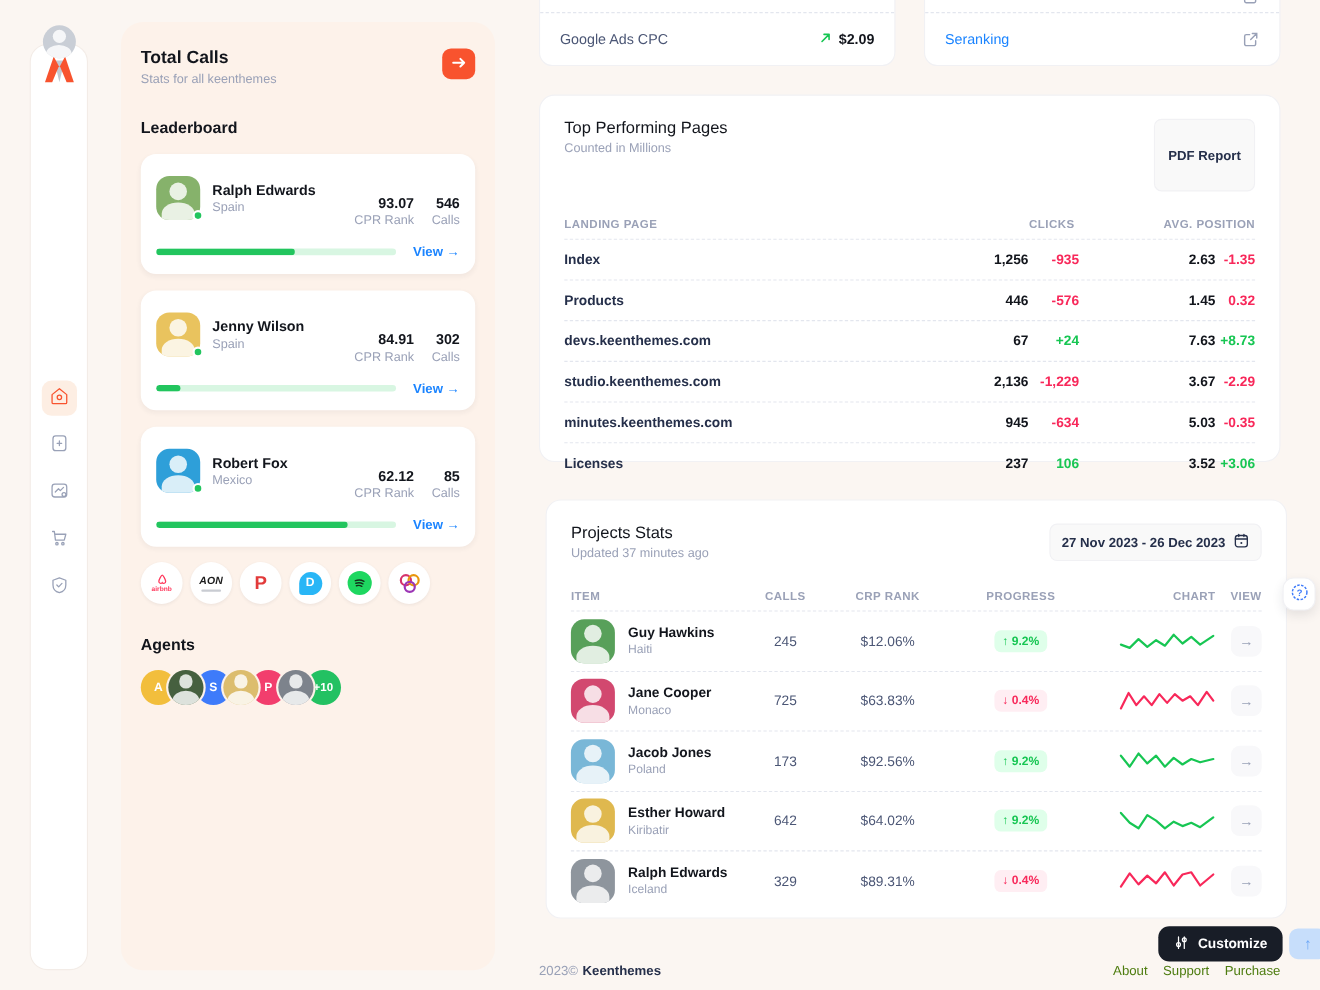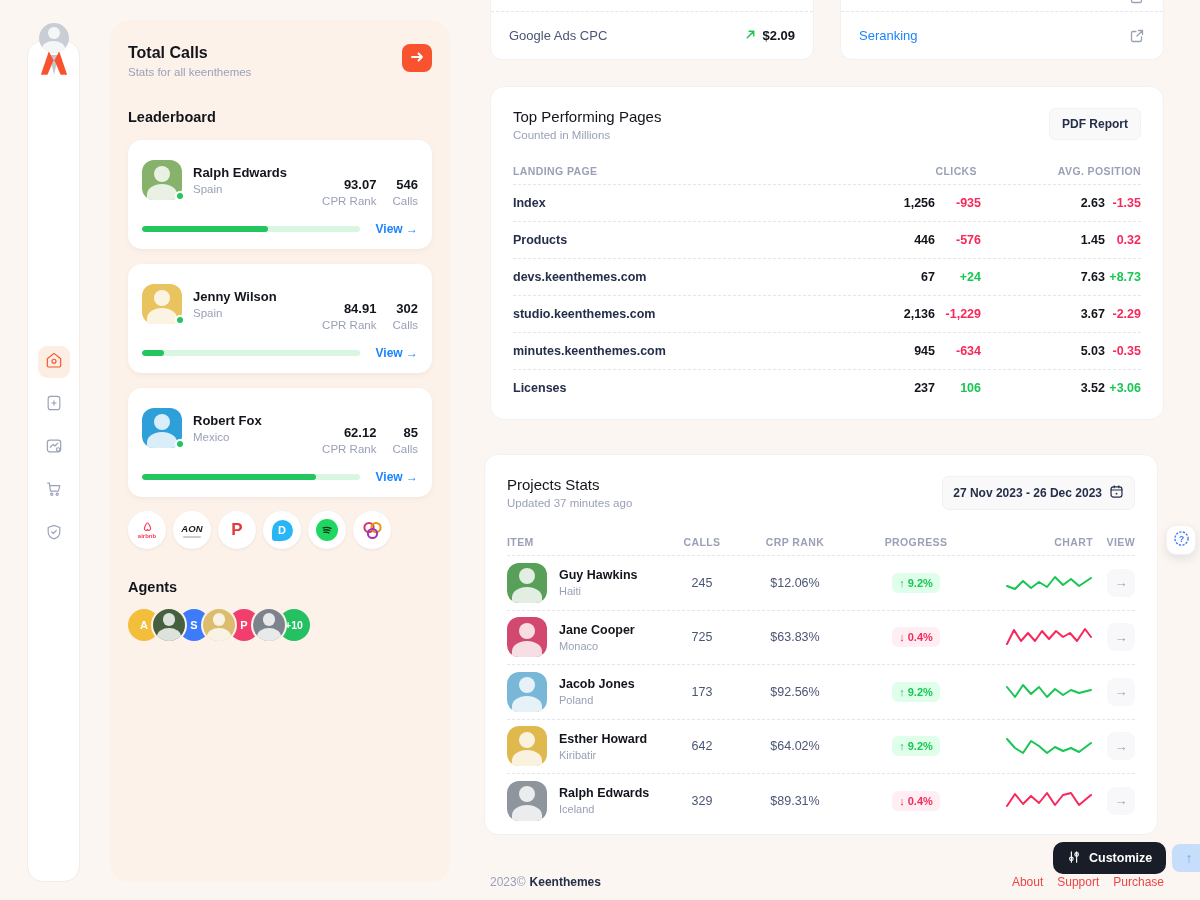--- a/index.html
+++ b/index.html
@@ -73,34 +73,34 @@
   .mini-label { font-size:13px; color:#4b5675; }
   .mini-value { margin-left:auto; display:flex; align-items:center; gap:6px; font-size:13px; font-weight:700; color:#12151c; }
   .link-blue { font-size:13px; color:#1b84ff; cursor:pointer; }
   .ext-ic { margin-left:auto; cursor:pointer; display:flex; }
   .cut-ext { position:absolute; right:18px; top:24px; }
 
   .pages-card { position:absolute; left:490px; top:86px; width:674px; height:334px; padding:21px 22px; }
   .card-head { display:flex; align-items:flex-start; justify-content:space-between; }
   .card-title { font-size:15px; font-weight:400; color:#12151c; }
   .card-sub { font-size:11.5px; color:#9aa1b7; margin-top:4px; }
-  .ghost-btn { background:#f9f9f9; border:1px solid #f1f1f4; border-radius:7px; padding:8px 12px; font-size:12px; font-weight:600;
+  .ghost-btn { background:#f9f9f9; border:1px solid #f1f1f4; border-radius:7px; padding:25px 12px; font-size:12px; font-weight:600;
                color:#252f4a; cursor:pointer; font-family:inherit; display:flex; align-items:center; gap:7px; }
   .pg-grid { display:grid; grid-template-columns:1fr 70px 46px 124px 36px; align-items:center; }
   .pg-head { margin-top:17px; height:26px; }
   .th { font-size:10.5px; font-weight:600; color:#9aa1b7; letter-spacing:.4px; }
   .th.r { text-align:right; }
   .pg-row { height:37px; border-top:1px dashed #e3e6ee; }
   .pg-name { font-size:12.5px; font-weight:600; color:#252f4a; }
   .num { font-size:12.5px; font-weight:700; color:#12151c; text-align:right; }
   .delta { font-size:12.5px; font-weight:600; text-align:right; }
   [data-trend="up"] { color:#17c653; }
   [data-trend="down"] { color:#f8285a; }
 
-  .proj-card { position:absolute; left:484px; top:454px; width:674px; height:381px; padding:21px 22px; }
+  .proj-card { position:absolute; left:496px; top:454px; width:674px; height:381px; padding:21px 22px; }
   .date-btn { padding:7px 10px; }
   .pj-grid { display:grid; grid-template-columns:1fr 70px 116px 126px 114px 42px; align-items:center; }
   .pj-head { margin-top:19px; height:26px; }
   .th.c { text-align:center; }
   .pj-row { height:54.5px; border-top:1px dashed #e3e6ee; }
   .pj-row:first-of-type { border-top:none; }
   .pj-item { display:flex; align-items:center; gap:12px; }
   .pj-ava { width:40px; height:40px; border-radius:12px; }
   .pj-name { font-size:12.5px; font-weight:700; color:#12151c; }
   .pj-country { font-size:11px; color:#9aa1b7; margin-top:3px; }
@@ -113,21 +113,21 @@
   .spark { fill:none; stroke-width:2; stroke-linecap:round; stroke-linejoin:round; }
   .pj-row[data-trend="up"] .spark { stroke:#17c653; }
   .pj-row[data-trend="down"] .spark { stroke:#f8285a; }
   .cell-view { display:flex; justify-content:flex-end; }
   .view-btn { width:28px; height:28px; border:none; border-radius:8px; background:#f8f8fa; color:#99a1b7; font-size:13px; cursor:pointer; display:flex; align-items:center; justify-content:center; }
 
   
   .footer-l { position:absolute; left:490px; top:875px; font-size:12px; color:#99a1b7; }
   .footer-l b { color:#252f4a; font-weight:600; margin-left:4px; cursor:pointer; }
   .footer-r { position:absolute; right:36px; top:875px; display:flex; gap:14px; }
-  .footer-r a { font-size:12px; color:#ef4444; text-decoration:none; cursor:pointer; }
+  .footer-r a { font-size:12px; color:#4d7c0f; text-decoration:none; cursor:pointer; }
   .customize { position:absolute; left:1053px; top:842px; height:32px; padding:0 14px; display:flex; align-items:center; gap:8px;
                background:#181d27; border:none; border-radius:10px; color:#fff; font-size:12.5px; font-weight:600; font-family:inherit; cursor:pointer; }
   .scroll-top { position:absolute; left:1172px; top:844px; width:34px; height:28px; background:#c7defb; border:none; border-radius:8px;
                 color:#6ea8f7; font-size:14px; cursor:pointer; }
   .help-fab { position:absolute; left:1166px; top:525px; width:30px; height:30px; background:#fff; border:1px solid #f1f1f4; border-radius:10px;
               box-shadow:0 4px 10px rgba(30,40,60,.10); display:flex; align-items:center; justify-content:center; cursor:pointer; }
 </style>
 </head>
 <body>
 

